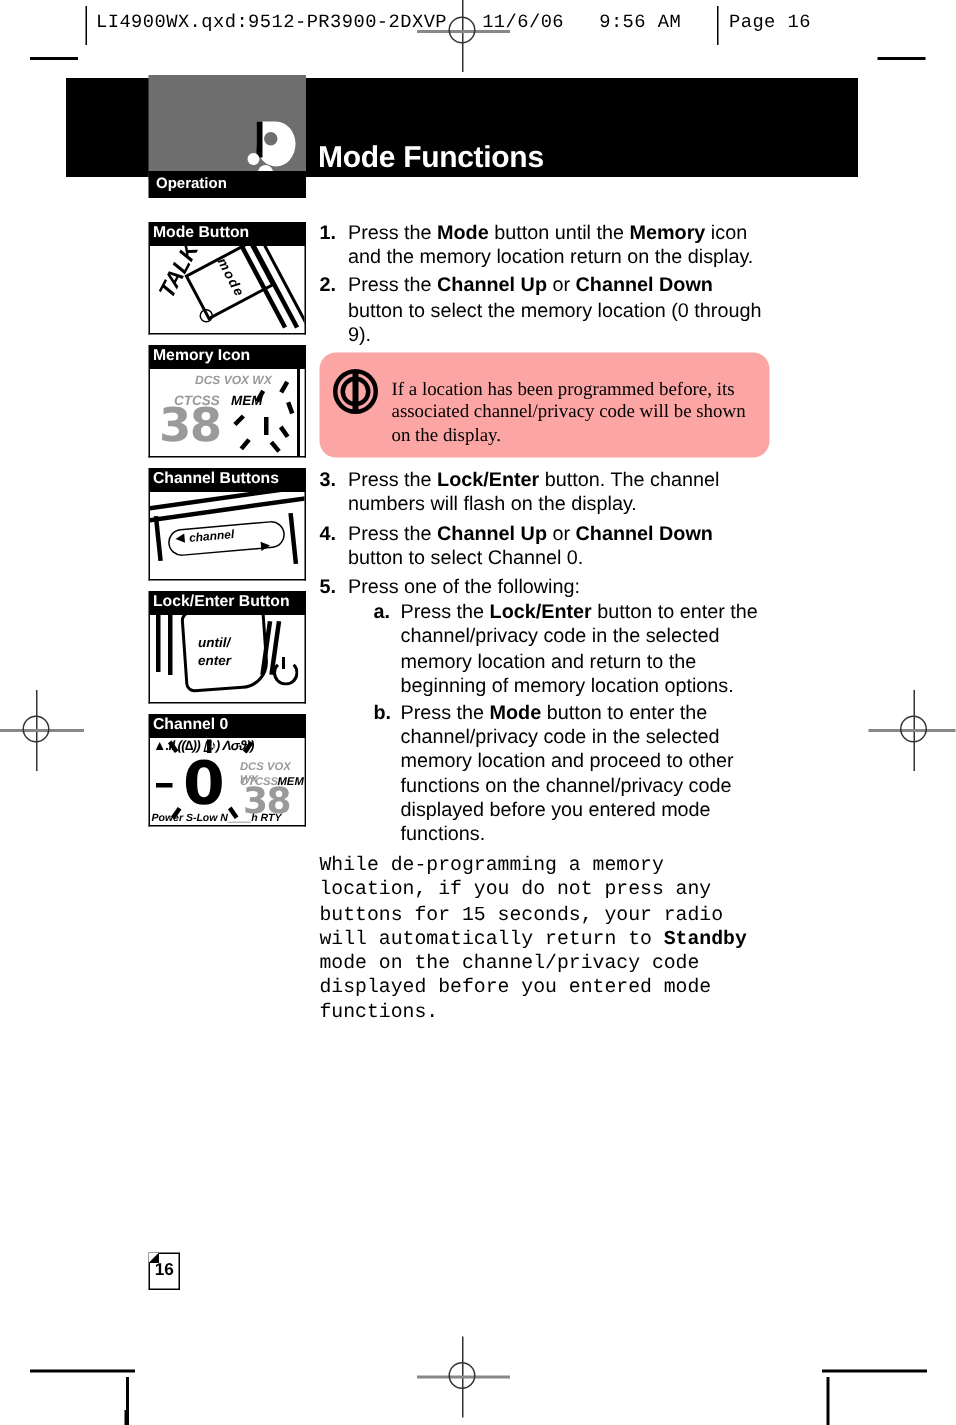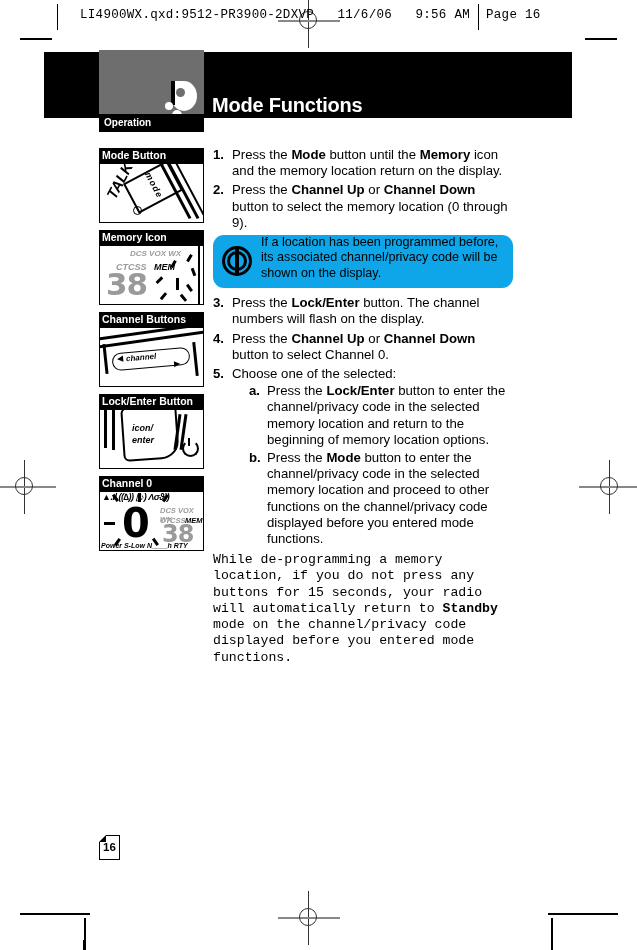--- a/index.html
+++ b/index.html
@@ -43,21 +43,21 @@
     top: 4px; left: 0; right: 0;
     height: 26px;
     font-family: "Liberation Mono", monospace;
     font-size: 12.5px;
     color: #000;
     letter-spacing: 0.3px;
     white-space: pre;
   }
   .slug .rule-l { position: absolute; left: 57px; top: 0; width: 1px; height: 26px; background: #000; }
   .slug .rule-m { position: absolute; left: 478px; top: 0; width: 1px; height: 26px; background: #000; }
-  .slug .txt { position: absolute; left: 80px; top: 4px; text-align: center; }
+  .slug .txt { position: absolute; left: 64px; top: 4px; text-align: center; }
   .slug .txt2 { position: absolute; left: 486px; top: 4px; }
 
   
   .banner {
     position: absolute;
     left: 44px; top: 52px;
     width: 528px; height: 66px;
     background: #000;
   }
   .banner-graybox {
@@ -283,28 +283,29 @@
   }
   ol.sub > li > .num {
     position: absolute;
     left: 0; top: 0;
     font-weight: bold;
   }
 
   
   .note {
     position: relative;
-    background: #0ea5e9;
+    background: #fca5a5;
     border-radius: 11px;
     margin: 4px 0 7px 0;
-    padding: 0 8px 7px 48px;
+    padding: 17px 8px 7px 48px;
     min-height: 38px;
     font-size: 12.6px;
     line-height: 15.4px;
     box-sizing: border-box;
+    font-family: Liberation Serif, serif;
   }
   .note-icon {
     position: absolute;
     left: 9px; top: 11px;
     width: 30px; height: 30px;
   }
   .note-icon .outer {
     position: absolute; inset: 0;
     border: 3px solid #000;
     border-radius: 50%;
@@ -457,21 +458,21 @@
       <div class="ar2">▶</div>
       <div class="bar" style="left:4px;top:16px;width:3px;height:30px;transform:rotate(-6deg);"></div>
       <div class="bar" style="left:94px;top:14px;width:3px;height:34px;transform:rotate(-6deg);"></div>
     </div>
   </div>
 
   <div class="figure">
     <div class="fig-caption">Lock/Enter Button</div>
     <div class="fig-body lock-art">
       <div class="body"></div>
-      <div class="t1">icon/</div>
+      <div class="t1">until/</div>
       <div class="t2">enter</div>
       <div class="art-line" style="left:4px;top:-2px;width:3px;height:40px;"></div>
       <div class="art-line" style="left:12px;top:-2px;width:3px;height:42px;"></div>
       <div class="art-line" style="left:76px;top:4px;width:3px;height:36px;transform:rotate(8deg);"></div>
       <div class="art-line" style="left:82px;top:4px;width:3px;height:36px;transform:rotate(8deg);"></div>
       <div class="pwr"></div>
     </div>
   </div>
 
   <div class="figure">
@@ -509,21 +510,21 @@
       <div class="outer"></div>
       <div class="inner"></div>
       <div class="bar"></div>
     </div>
     <div>If a location has been programmed before, its associated channel/privacy code will be shown on the display.</div>
   </div>
 
   <ol class="steps" id="steps2">
       <li><span class="num">3.</span><span><span>Press the </span><b>Lock/Enter</b><span> button. The channel numbers will flash on the display.</span></span></li>
       <li><span class="num">4.</span><span><span>Press the </span><b>Channel Up</b><span> or </span><b>Channel Down</b><span> button to select Channel 0.</span></span></li>
-      <li><span class="num">5.</span><span><span>Choose one of the selected:</span></span><ol class="sub">
+      <li><span class="num">5.</span><span><span>Press one of the following:</span></span><ol class="sub">
           <li><span class="num">a.</span><span><span>Press the </span><b>Lock/Enter</b><span> button to enter the channel/privacy code in the selected memory location and return to the beginning of memory location options.</span></span></li>
           <li><span class="num">b.</span><span><span>Press the </span><b>Mode</b><span> button to enter the channel/privacy code in the selected memory location and proceed to other functions on the channel/privacy code displayed before you entered mode functions.</span></span></li>
         </ol></li>
     </ol>
 
   <p class="outro" id="outro"><span>While de-programming a memory location, if you do not press any buttons for 15 seconds, your radio will automatically return to </span><b>Standby</b><span> mode on the channel/privacy code displayed before you entered mode functions.</span></p>
 </div>
 
 <div class="pagenum">
   <div class="sheet"></div>

